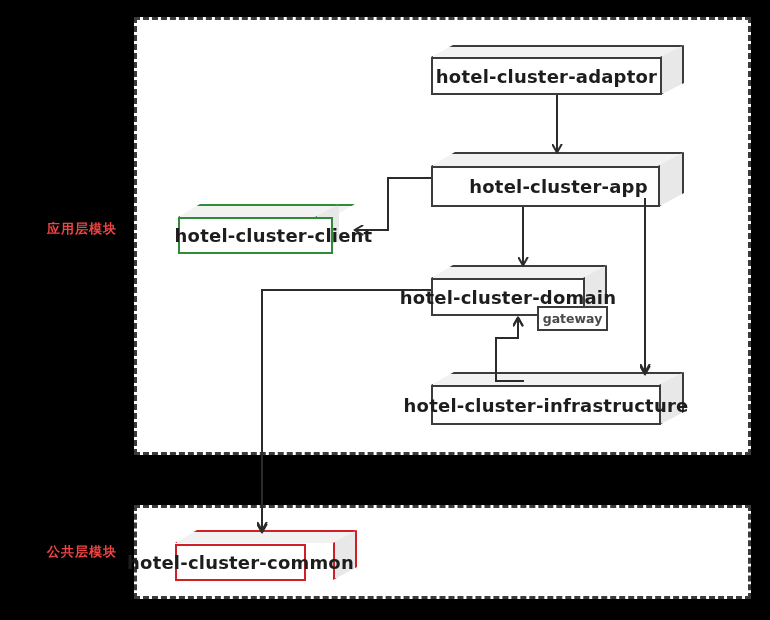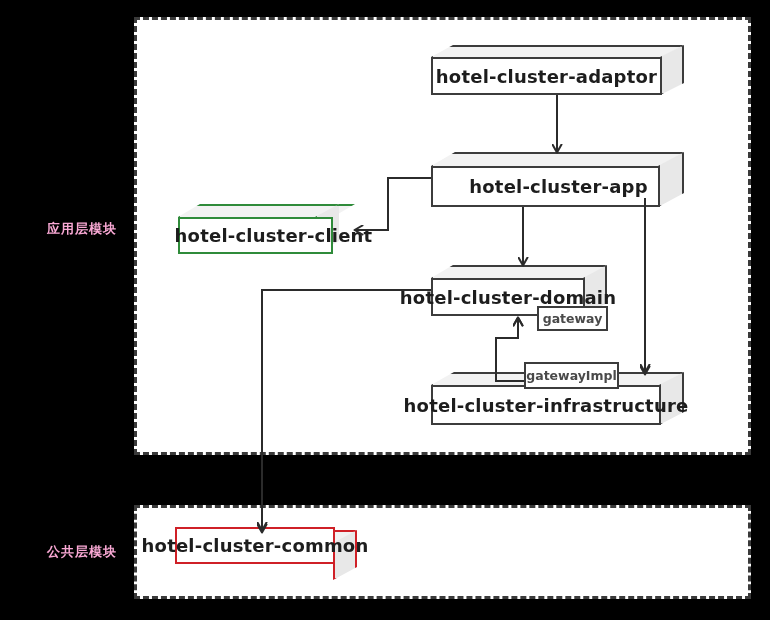--- a/index.html
+++ b/index.html
@@ -18,21 +18,21 @@
     background:#ffffff;
     border:3px dashed #3a3a3a;
     box-sizing:border-box;
   }
   #group-app{left:134px;top:17px;width:617px;height:438px;}
   #group-common{left:134px;top:505px;width:617px;height:94px;}
 
   
   .group-label{
     position:absolute;
-    color:#f9a8d4;
+    color:#ef4444;
     font-size:13px;
     font-weight:700;
     letter-spacing:1px;
     white-space:nowrap;
     font-family:"DejaVu Sans",sans-serif;
   }
   #label-app{left:47px;top:220px;}
   #label-common{left:47px;top:543px;}
 
   
@@ -174,32 +174,29 @@
     <div class="face" style="left:0;bottom:2px;width:154px;height:38px;">
       <span>hotel-cluster-domain</span>
     </div>
   </div>
 
   <div class="box3d red" id="box-common" style="left:175px;top:530px;width:182px;height:52px;">
     <div class="top" style="left:0;top:0;width:182px;height:50px;
          clip-path:polygon(0 13px, 22px 0, 182px 0, 160px 13px);"></div>
     <div class="side" style="top:0;right:0;width:24px;height:50px;
          clip-path:polygon(0 13px, 24px 0, 24px 37px, 0 50px);"></div>
-    <div class="face" style="left:0;bottom:18px;width:160px;height:37px;text-align:right;">
+    <div class="face" style="left:0;bottom:1px;width:131px;height:37px;text-align:right;">
       <span>hotel-cluster-common</span>
     </div>
   </div>
 
   <div class="iface" id="iface-gateway" style="left:537px;top:306px;width:71px;height:25px;">
     <span>gateway</span>
   </div>
 
-  <div class="iface" id="iface-gatewayimpl" style="left:524px;top:362px;width:95px;height:27px;">
-    <span>gatewayImpl</span>
-  </div>
 
   <svg id="wires-front">
     <path d="M518,330 L518,318" fill="none" stroke="#2b2b2b" stroke-width="2" marker-end="url(#ah)"></path>
     <path d="M645,360 L645,374" fill="none" stroke="#2b2b2b" stroke-width="2" marker-end="url(#ah)"></path>
     <path d="M262,516 L262,532" fill="none" stroke="#2b2b2b" stroke-width="2" marker-end="url(#ah)"></path>
   </svg>
 
 </div>
 
 </body></html>

